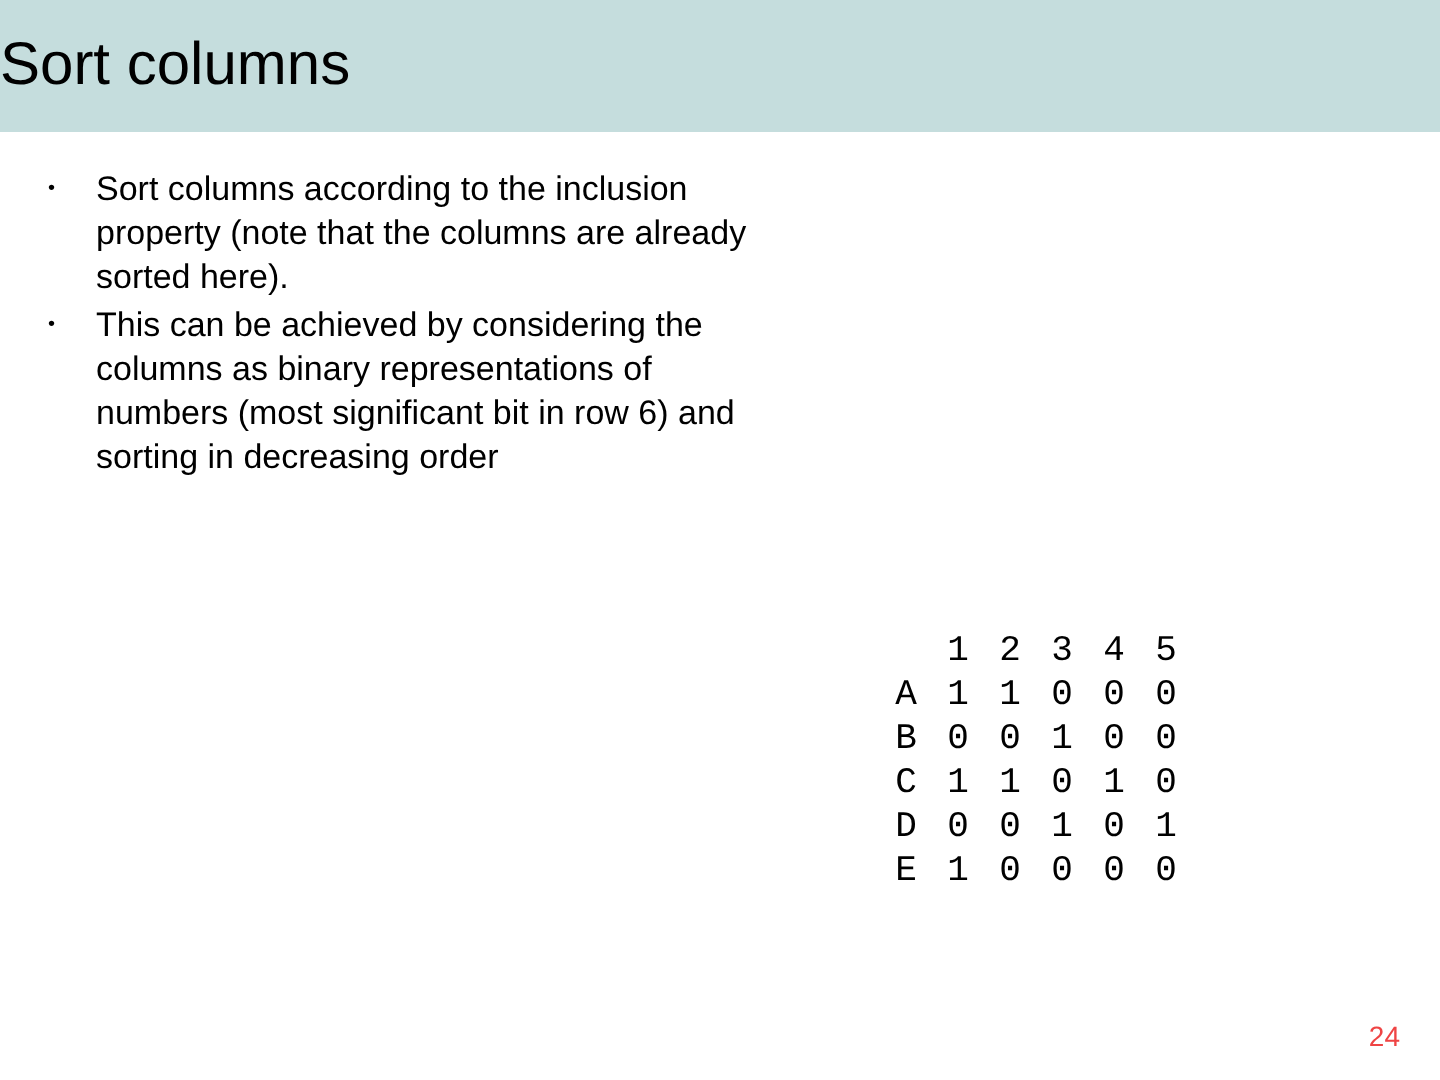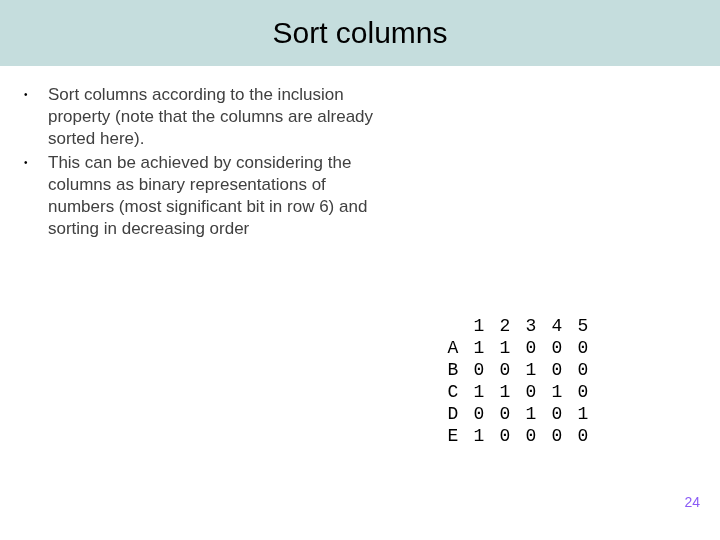--- a/index.html
+++ b/index.html
@@ -4,21 +4,20 @@
 <style>
   * { margin: 0; padding: 0; box-sizing: border-box; }
   html, body { width: 720px; height: 540px; background: #fff; font-family: Arial, Helvetica, sans-serif; overflow: hidden; }
   .slide { width: 720px; height: 540px; position: relative; }
   .title-bar {
     background: #c5dddd;
     height: 66px;
     width: 100%;
     display: flex;
     align-items: center;
-    justify-content: center;
   }
   .title {
     font-size: 30px;
     color: #000;
     font-weight: 400;
   }
   .content {
     padding: 18px 18px 0 18px;
     display: flex;
   }
@@ -34,21 +33,21 @@
     flex-shrink: 0;
     font-size: 10px;
     color: #000;
     line-height: 22px;
     text-align: left;
     padding-left: 6px;
   }
   .bullet-text {
     font-size: 17px;
     line-height: 22px;
-    color: #404040;
+    color: #000000;
   }
   .table-wrap {
     position: absolute;
     left: 440px;
     top: 315px;
   }
   table.matrix {
     border-collapse: collapse;
     font-family: "Courier New", Courier, monospace;
     font-size: 18px;
@@ -56,23 +55,23 @@
   }
   table.matrix td {
     width: 26px;
     height: 22px;
     text-align: center;
     vertical-align: middle;
   }
   .page-number {
     position: absolute;
     right: 20px;
-    bottom: 30px;
+    bottom: 14px;
     font-size: 14px;
-    color: #8b5cf6;
+    color: #ef4444;
   }
 </style>
 </head>
 <body>
 <div class="slide">
 
   <div class="title-bar">
     <div class="title">Sort columns</div>
   </div>
 

